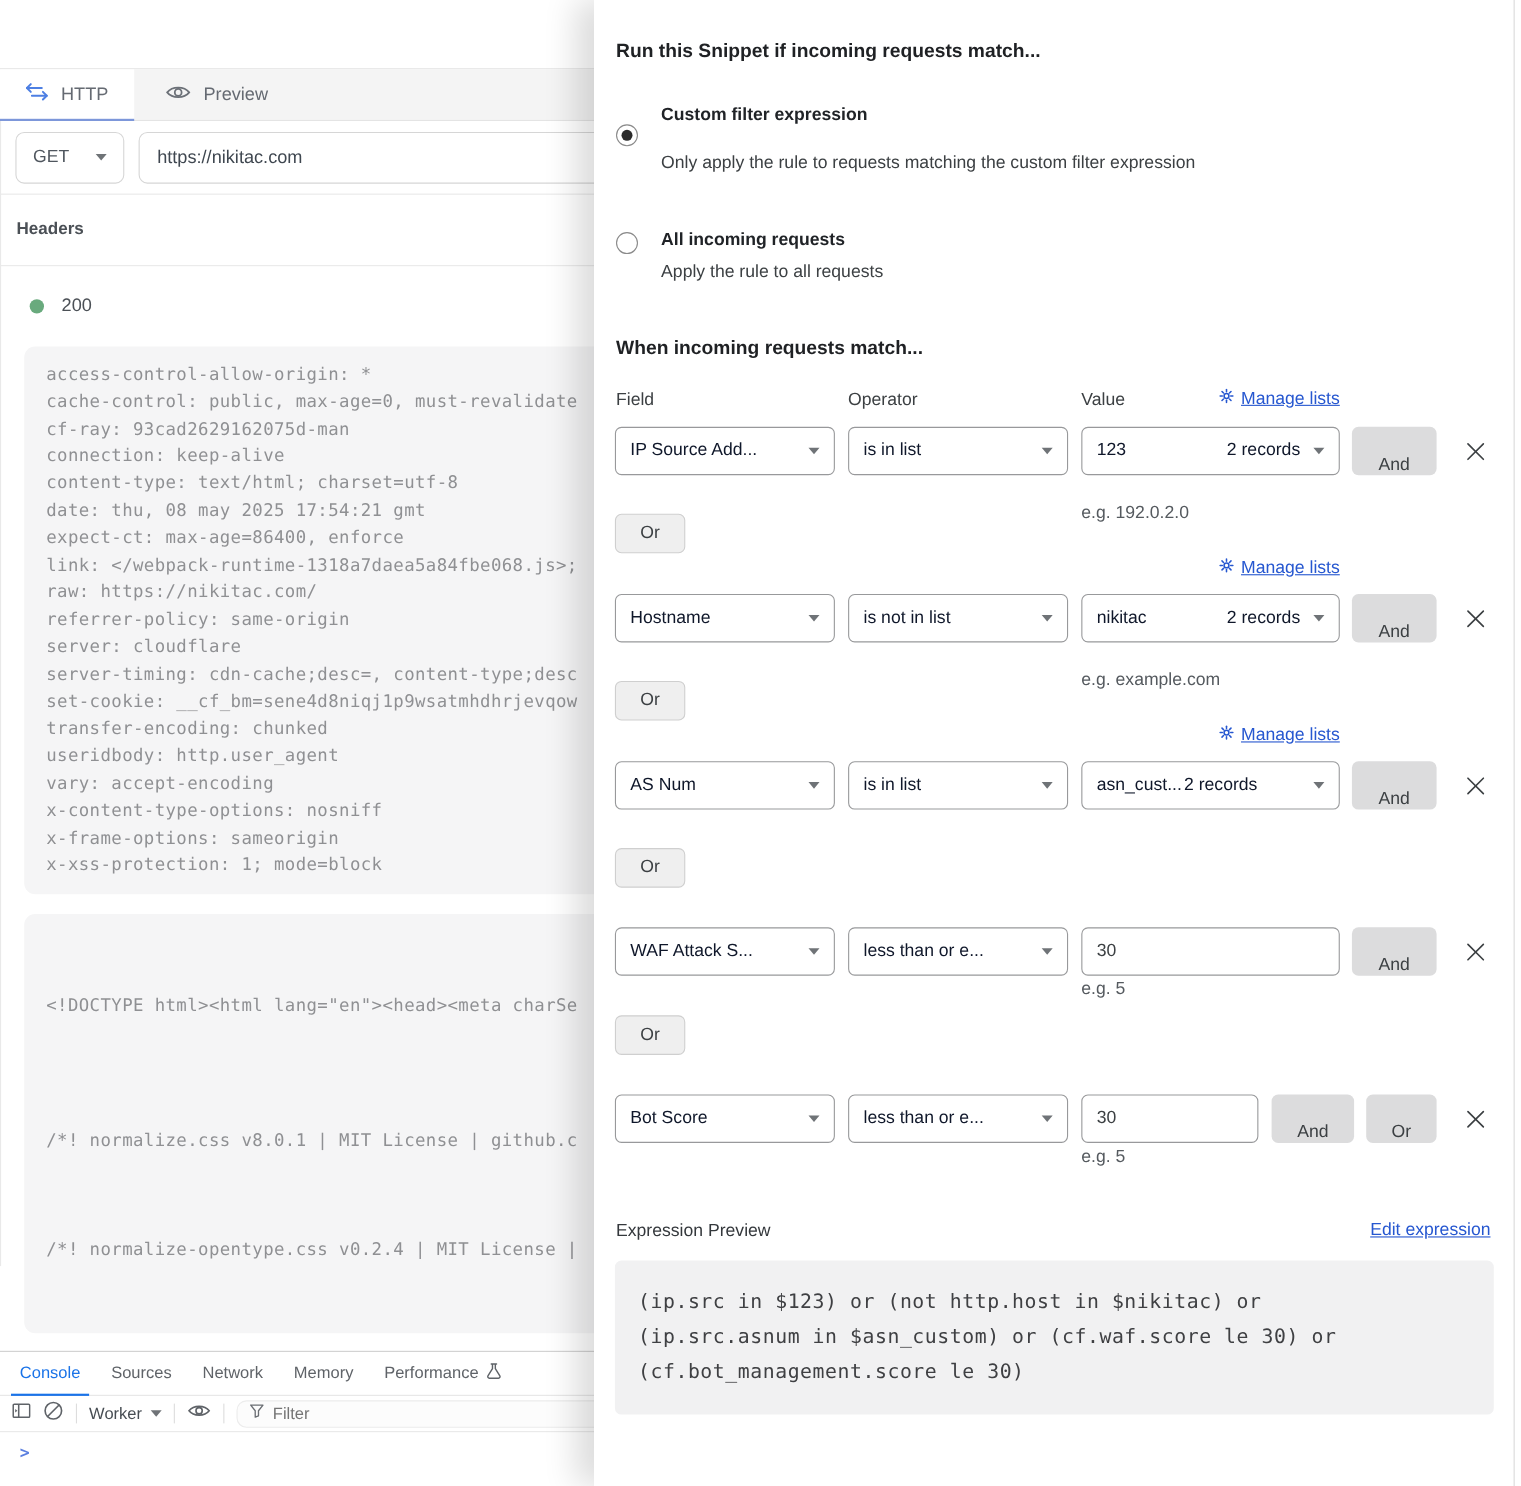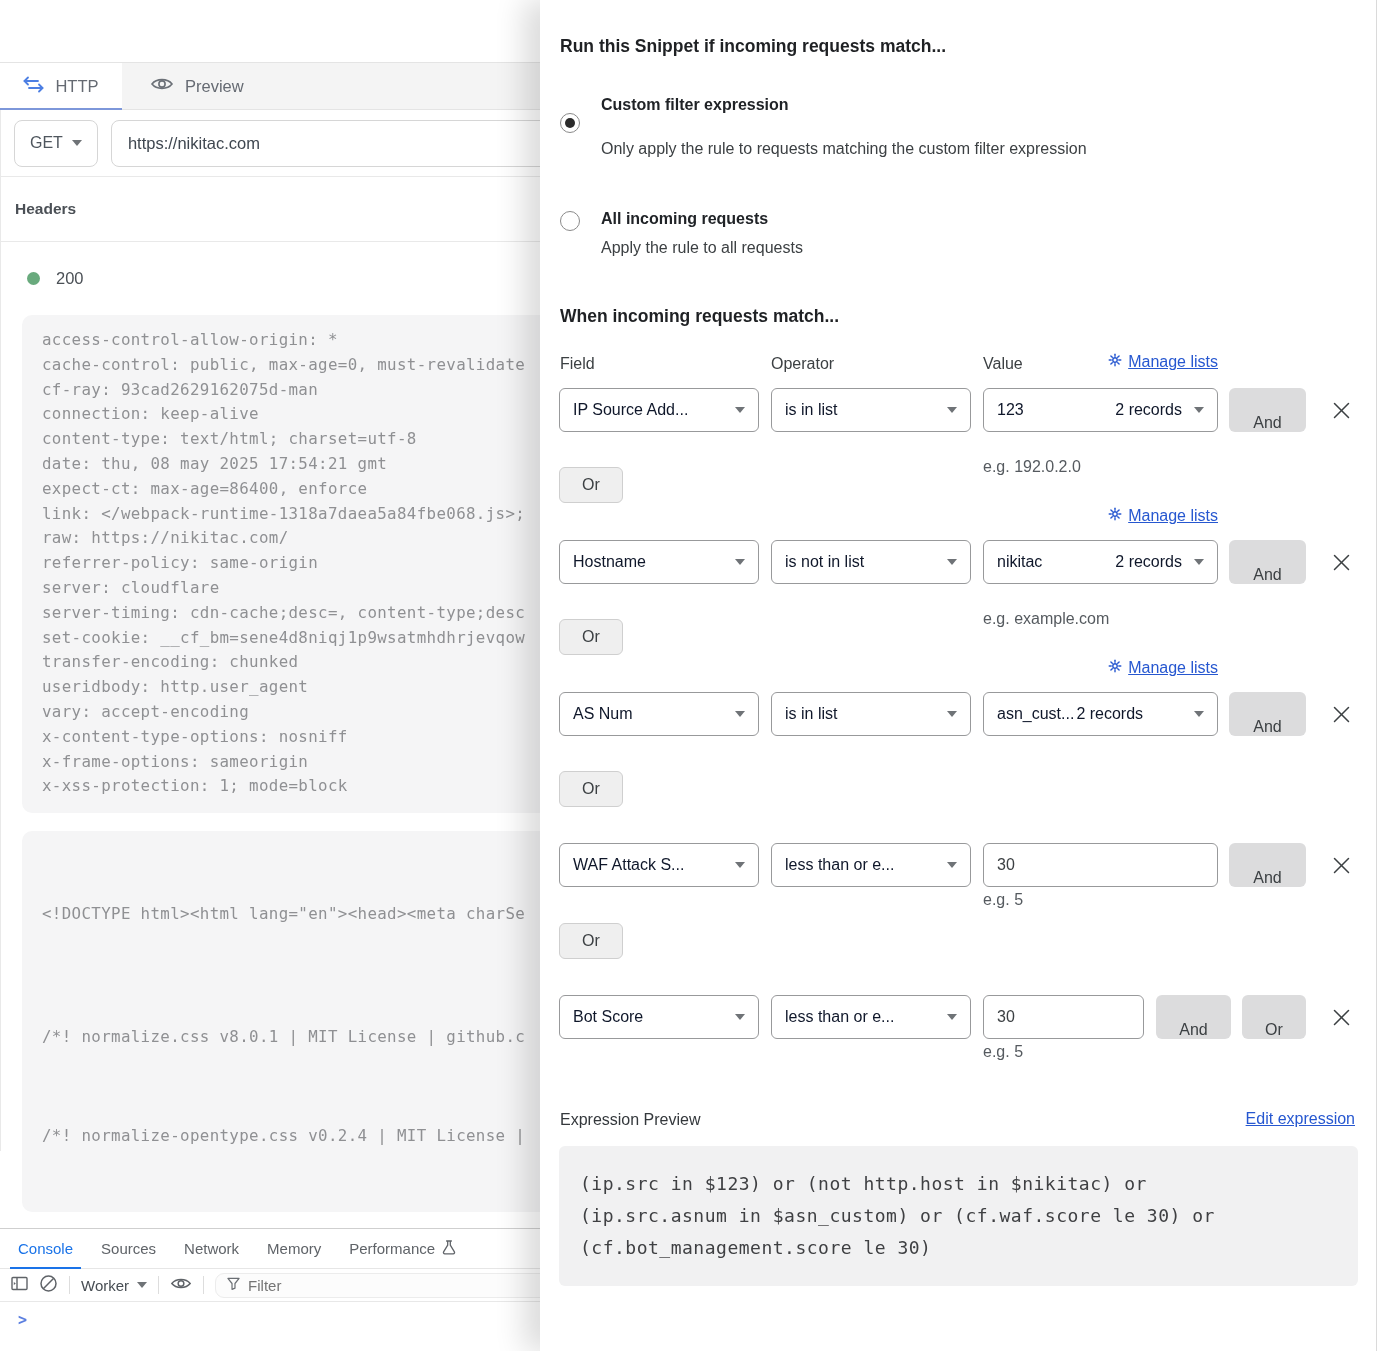--- a/index.html
+++ b/index.html
@@ -9,21 +9,21 @@
 
   
   .lp { position:absolute; left:0; top:0; width:900px; height:1151px; background:#fff; }
   .lp-vline { position:absolute; left:0; top:63px; bottom:0; width:1px; background:#e9e9e9; }
   .lp-top { height:63px; border-bottom:1px solid #e4e4e4; }
   .lp-tabs { height:47px; background:#f4f4f4; border-bottom:1px solid #e4e4e4; display:flex; position:relative; }
   .lp-tab { display:flex; align-items:center; gap:11px; font-size:16.5px; color:#656a72; padding:0 28px; cursor:default; }
   .lp-tab.active { background:#fff; width:122px; justify-content:center; padding:0; position:relative; }
   .lp-tab.active::after { content:""; position:absolute; left:0; right:0; bottom:-1px; height:2px; background:#7d97da; }
   .req-row { height:67px; border-bottom:1px solid #e9e9e9; display:flex; align-items:center; padding:0 14px; gap:13px; }
-  .method-btn { height:47px; border:1px solid #d6d6d6; border-radius:8px; padding:0 15px; display:flex; align-items:center; gap:9px; font-size:16px; color:#4f565e; background:#fff; }
+  .method-btn { height:47px; border:1px solid #d6d6d6; border-radius:8px; padding:0 15px; display:flex; align-items:center; gap:24px; font-size:16px; color:#4f565e; background:#fff; }
   .url-input { height:47px; width:560px; border:1px solid #d6d6d6; border-radius:8px; padding:0 16px; font-size:16.5px; color:#3f4750; font-family:"Liberation Sans",sans-serif; outline:none; background:#fff; }
   .headers-row { height:65px; border-bottom:1px solid #e9e9e9; display:flex; align-items:center; padding:0 15px; font-weight:bold; color:#4b5056; font-size:15.5px; }
   .status-row { height:73px; display:flex; align-items:center; padding:0 27px; gap:16px; }
   .dot { width:13px; height:13px; border-radius:50%; background:#69aa7d; }
   .status-txt { font-size:16.5px; color:#4b5056; }
   .code-box { margin-left:22px; width:820px; background:#f5f5f6; border-radius:10px;
               padding:13px 20px 14px 20px; font-family:"DejaVu Sans Mono", monospace;
               font-size:15.8px; letter-spacing:0.35px; line-height:24.8px; color:#8f9093;
               white-space:pre; overflow:hidden; }
   .body-box { margin-top:18px; padding:21px 20px 14px 20px; }

